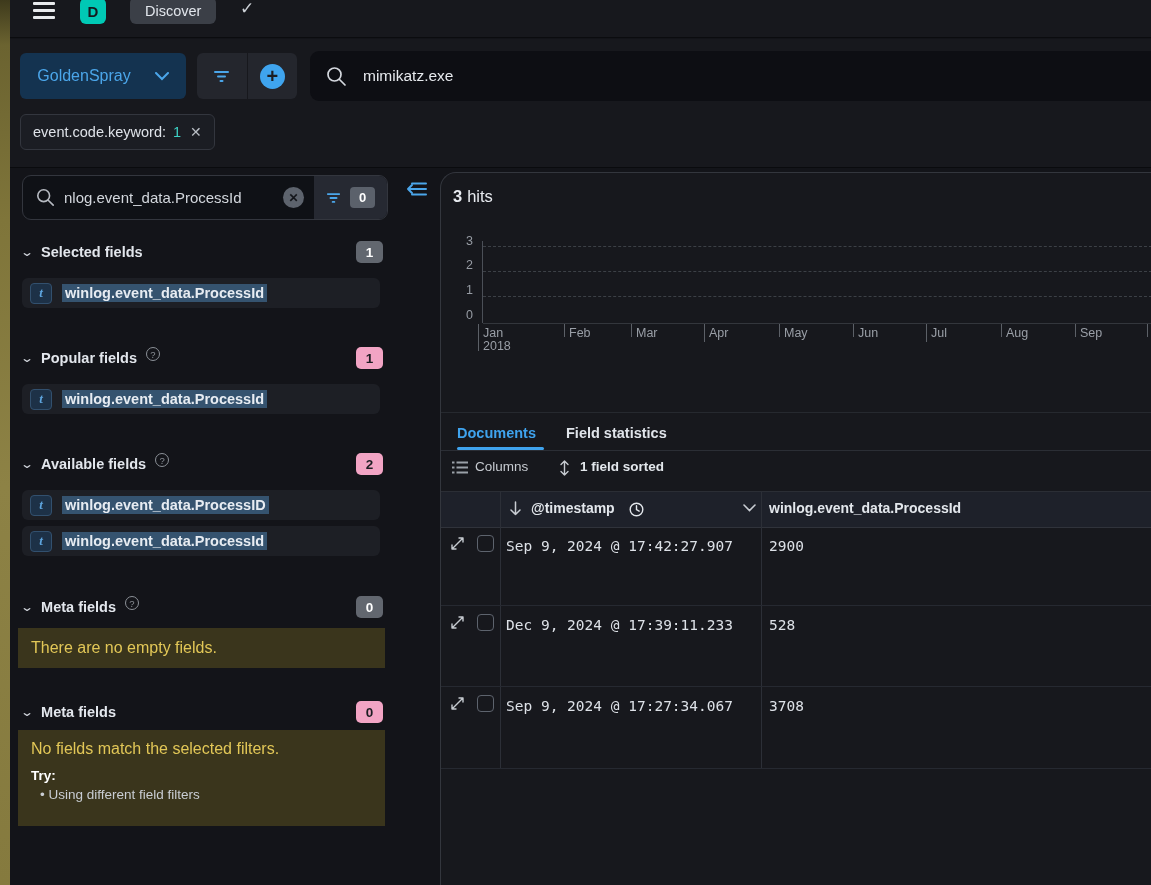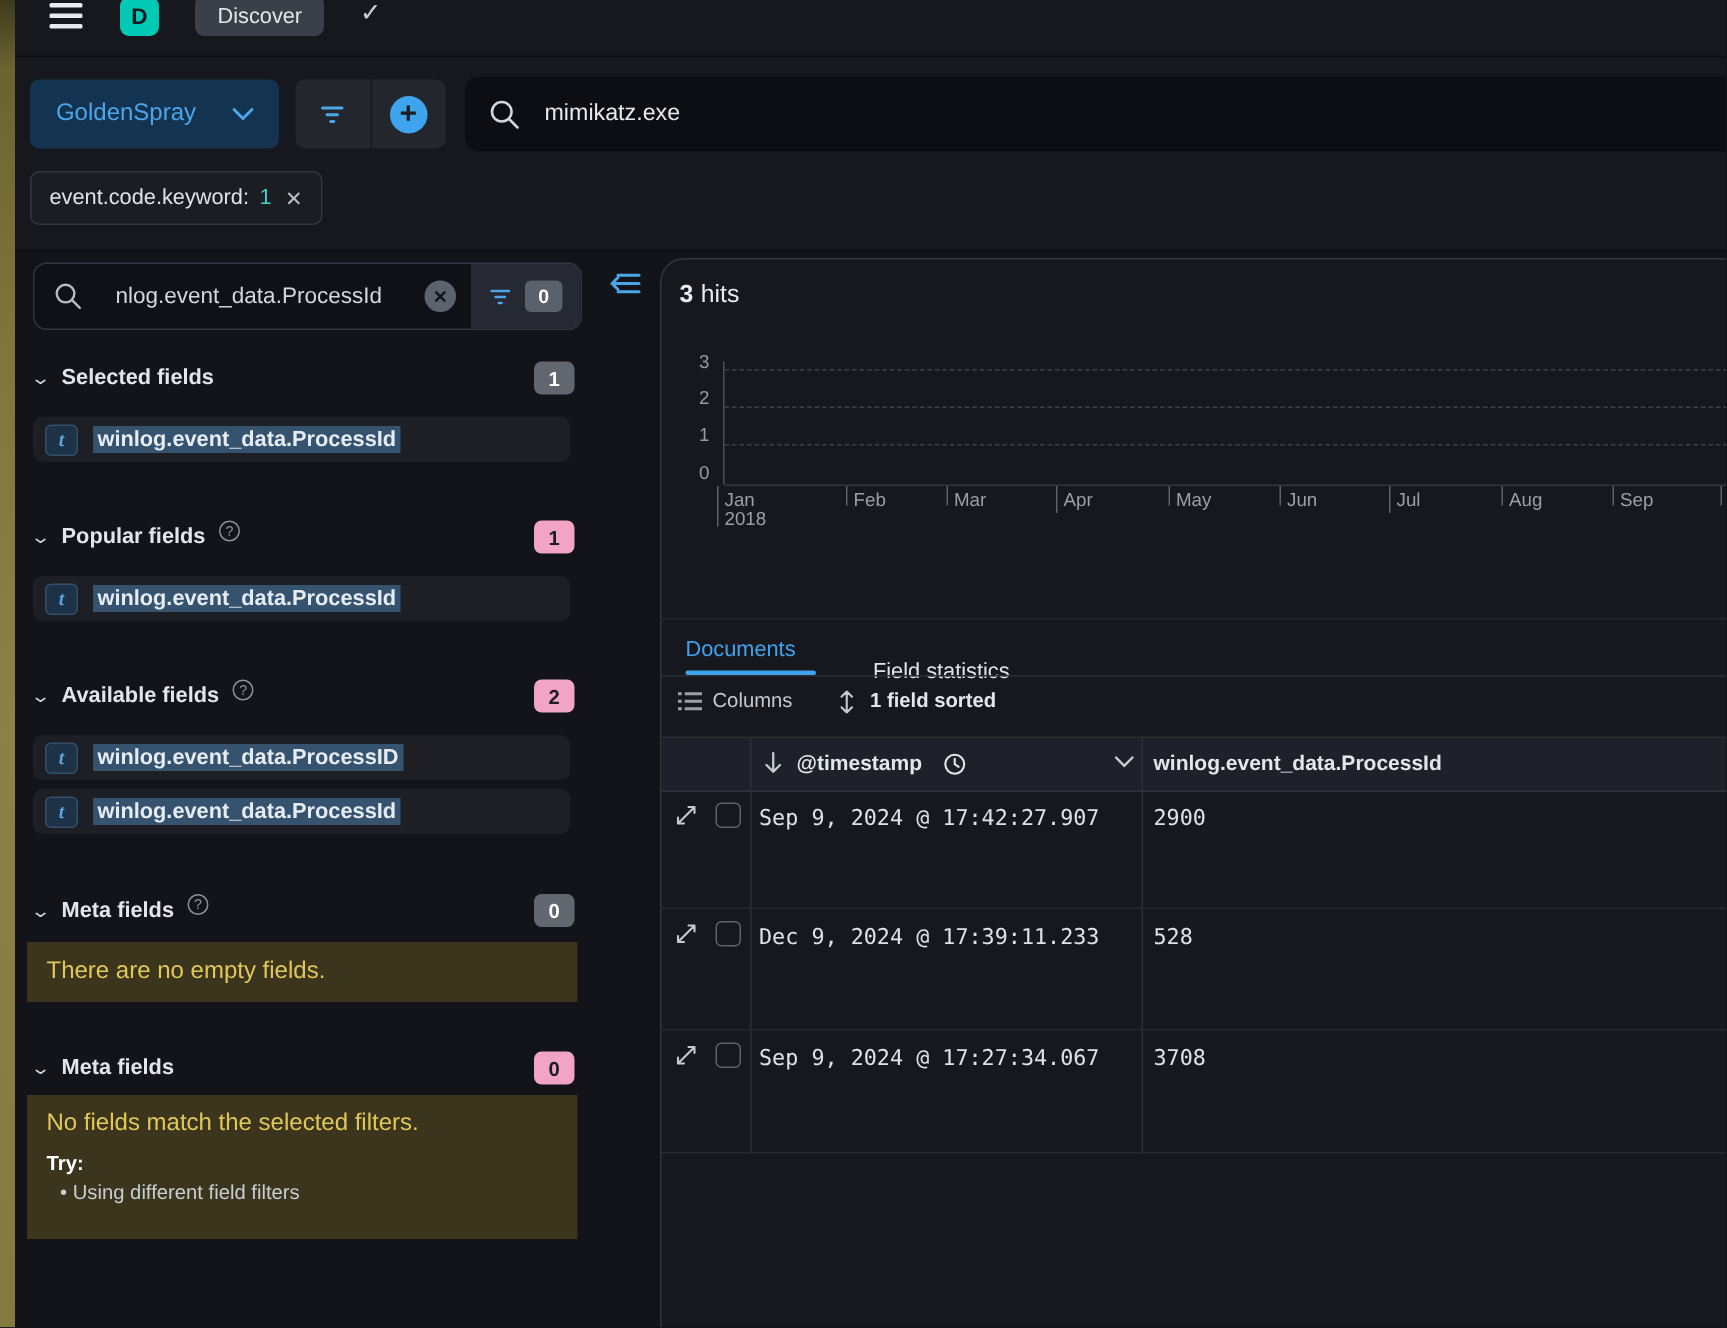--- a/index.html
+++ b/index.html
@@ -41,21 +41,21 @@
     font-size:15.5px; font-family:"Liberation Sans", sans-serif; }
   #filter-pill { left:10px; top:75px; height:36px; background:#1b1d23; border:1px solid #33363e; border-radius:6px;
     display:inline-flex; align-items:center; padding:0 12px; gap:7px; font-size:14.5px; cursor:pointer; }
   #filter-pill .val { color:#3ed2c6; }
   #filter-pill .close { color:#b9bec5; font-size:14px; margin-left:2px; }
 
   
   #sidebar { left:10px; top:168px; width:380px; height:717px; }
   #field-search { left:12px; top:7px; width:366px; height:45px; background:#0f1116;
     border:1px solid #33363e; border-radius:9px; display:flex; align-items:stretch; overflow:hidden; }
-  #field-search .lead { flex:1; display:flex; align-items:center; padding:0 10px 0 13px; gap:22px; min-width:0; }
+  #field-search .lead { flex:1; display:flex; align-items:center; padding:0 10px 0 13px; gap:9px; min-width:0; }
   #field-search input { flex:1; min-width:0; background:transparent; border:none; outline:none;
     color:#d3d7dd; font-size:15px; font-family:"Liberation Sans", sans-serif; }
   #clear-search { width:21px; height:21px; border-radius:50%; background:#5d636d; flex:none;
     display:flex; align-items:center; justify-content:center; color:#14161b; font-size:12px; font-weight:700; cursor:pointer; }
   #field-search .append { width:73px; background:#262932; display:flex; align-items:center; justify-content:center; gap:9px; cursor:pointer; }
   .count-chip { min-width:25px; height:21px; border-radius:4px; background:#5b616b; color:#fff;
     font-size:13px; font-weight:700; display:flex; align-items:center; justify-content:center; padding:0 5px; }
 
   .fsection-head { left:12px; width:361px; height:24px; display:flex; align-items:center; gap:9px; cursor:pointer; }
   .fsection-head .chev { color:#d3d7dd; font-size:12px; transform:scaleX(1.4); }
@@ -92,24 +92,24 @@
   #y-axis { left:41px; top:68px; width:1px; height:82px; background:#4b4f57; }
   .gridline { left:42px; width:669px; height:0; border-top:1px dashed #3c4046; }
   #baseline { left:42px; top:150px; width:669px; height:1px; background:#33363c; }
   .xtick { width:1px; background:#5c6067; top:151px; }
   .xlab { top:153px; font-size:12.5px; color:#9a9fa7; }
   #chart-year { left:42px; top:166px; font-size:12.5px; color:#9a9fa7; }
 
   #chart-divider { left:0; top:239px; width:711px; height:1px; background:#26292f; }
 
   
-  .tab { top:252px; font-weight:400; font-size:14.5px; cursor:pointer; }
+  .tab { top:252px; font-weight:700; font-size:14.5px; cursor:pointer; }
   #tab-documents { left:16px; color:#3fa3ee; }
   #tab-underline { left:16px; top:274px; width:87px; height:3px; background:#3fa3ee; border-radius:2px; }
-  #tab-fieldstats { left:141px; color:#e0e4ea;margin-top:15px; }
+  #tab-fieldstats { left:125px; color:#e0e4ea; }
   #tabs-border { left:0; top:277px; width:711px; height:1px; background:#2b2e35; }
 
   
   #toolbar-border { left:0; top:318px; width:711px; height:1px; background:#2b2e35; }
   .toolbtn { top:286px; font-size:13.5px; color:#c6cad0; cursor:pointer; }
   #sorted-label { font-weight:700; color:#e3e7ec; }
 
   
   #grid-header { left:0; top:319px; width:711px; height:36px; background:#1e212a; border-bottom:1px solid #30333b; }
   .vsep { width:1px; background:#2c2f37; top:319px; height:277px; }

